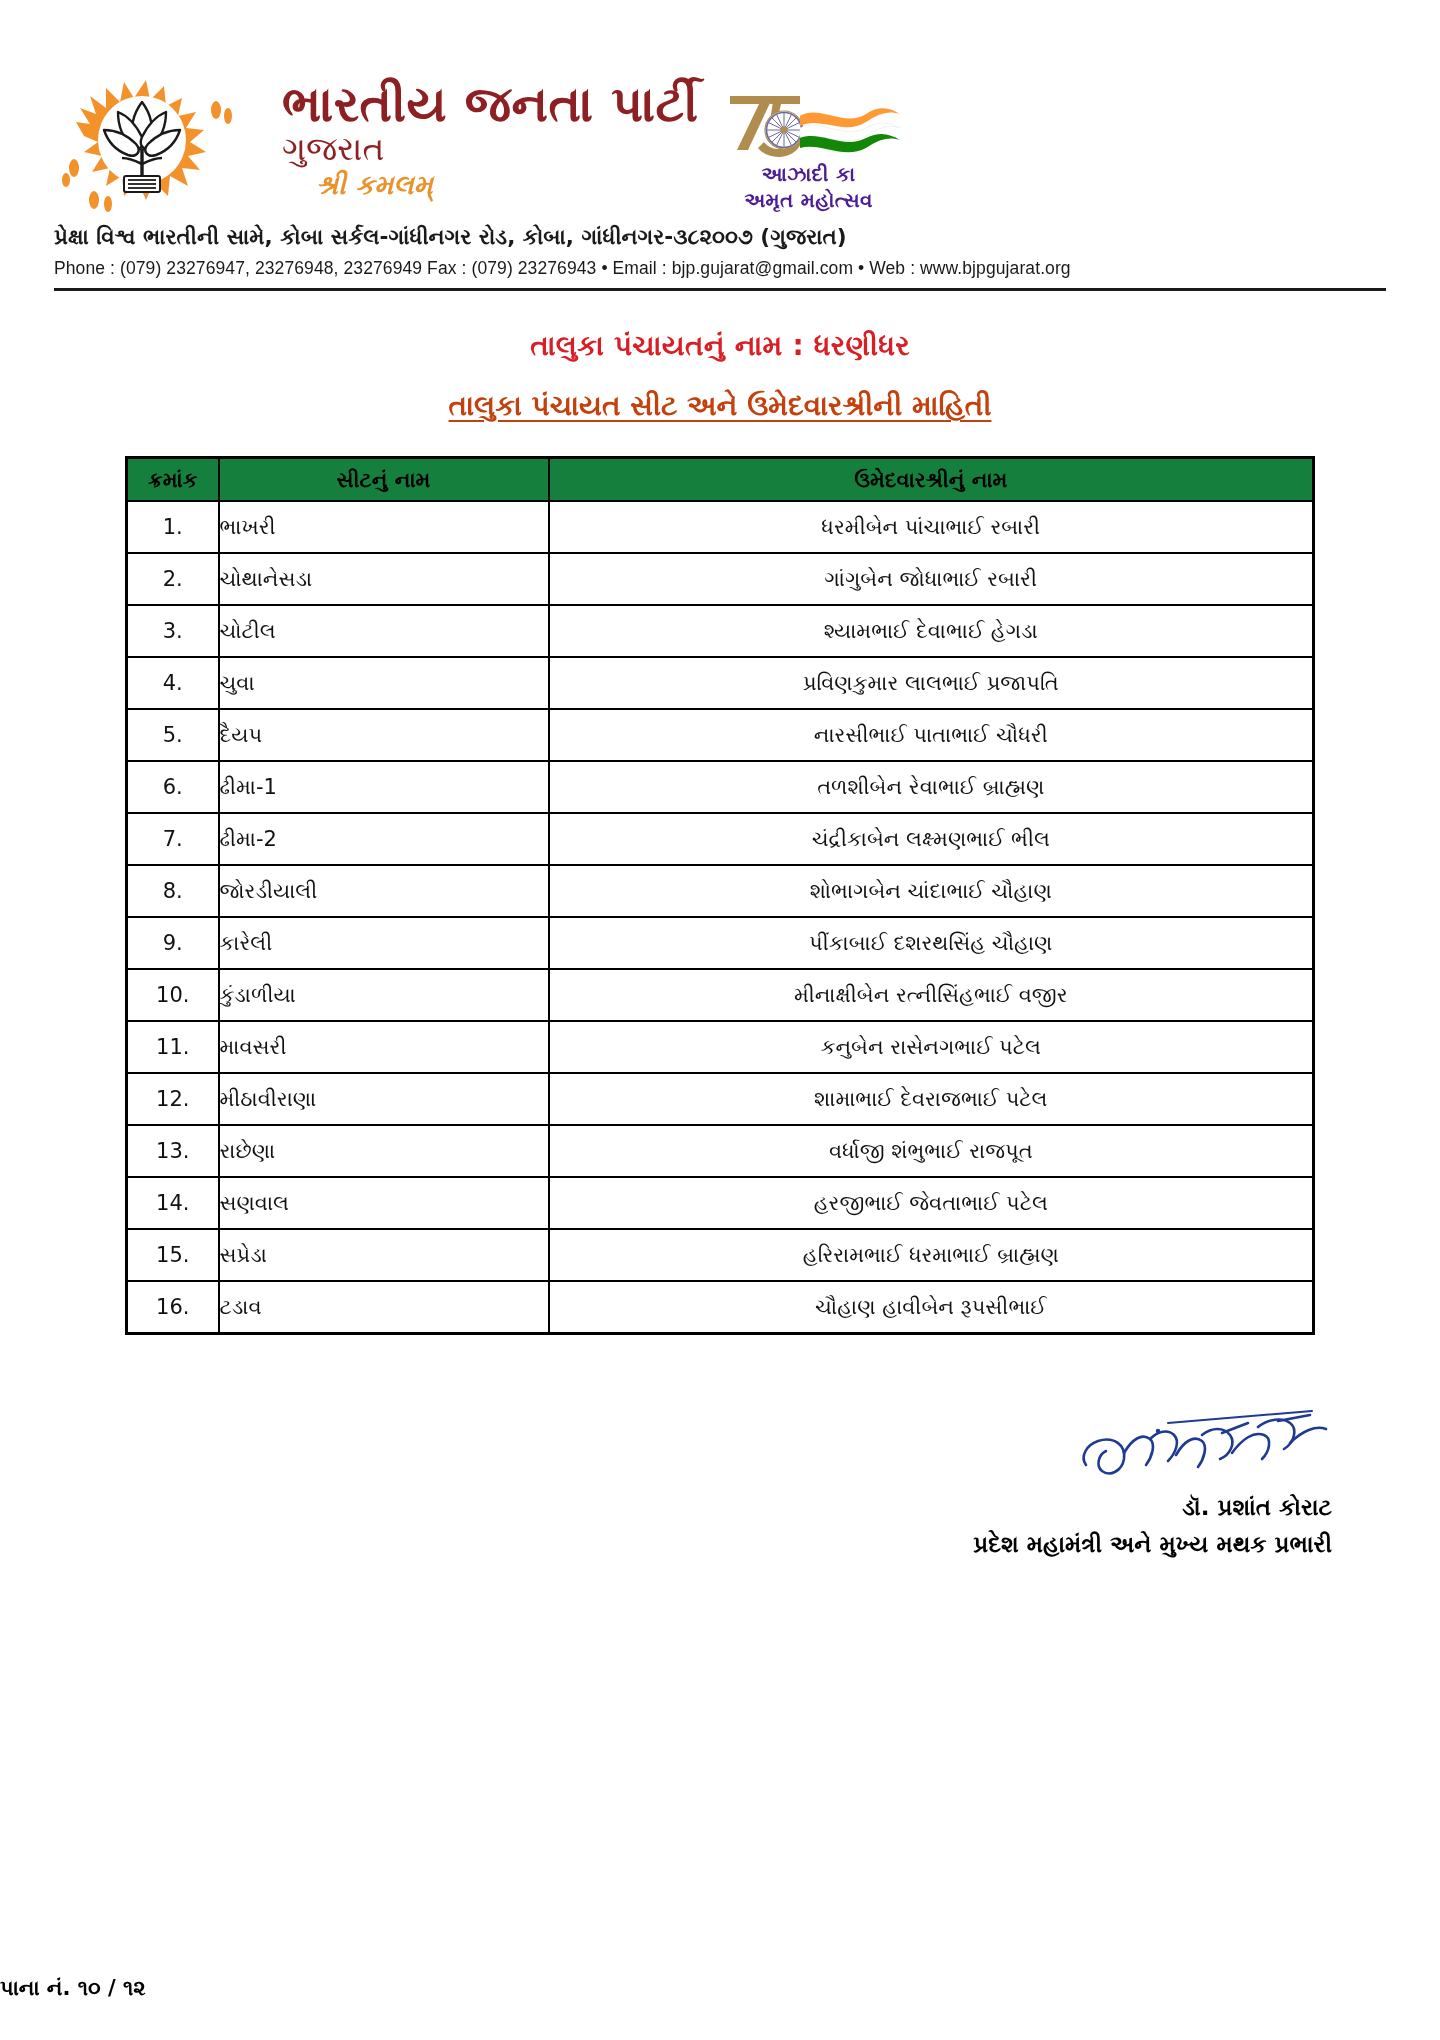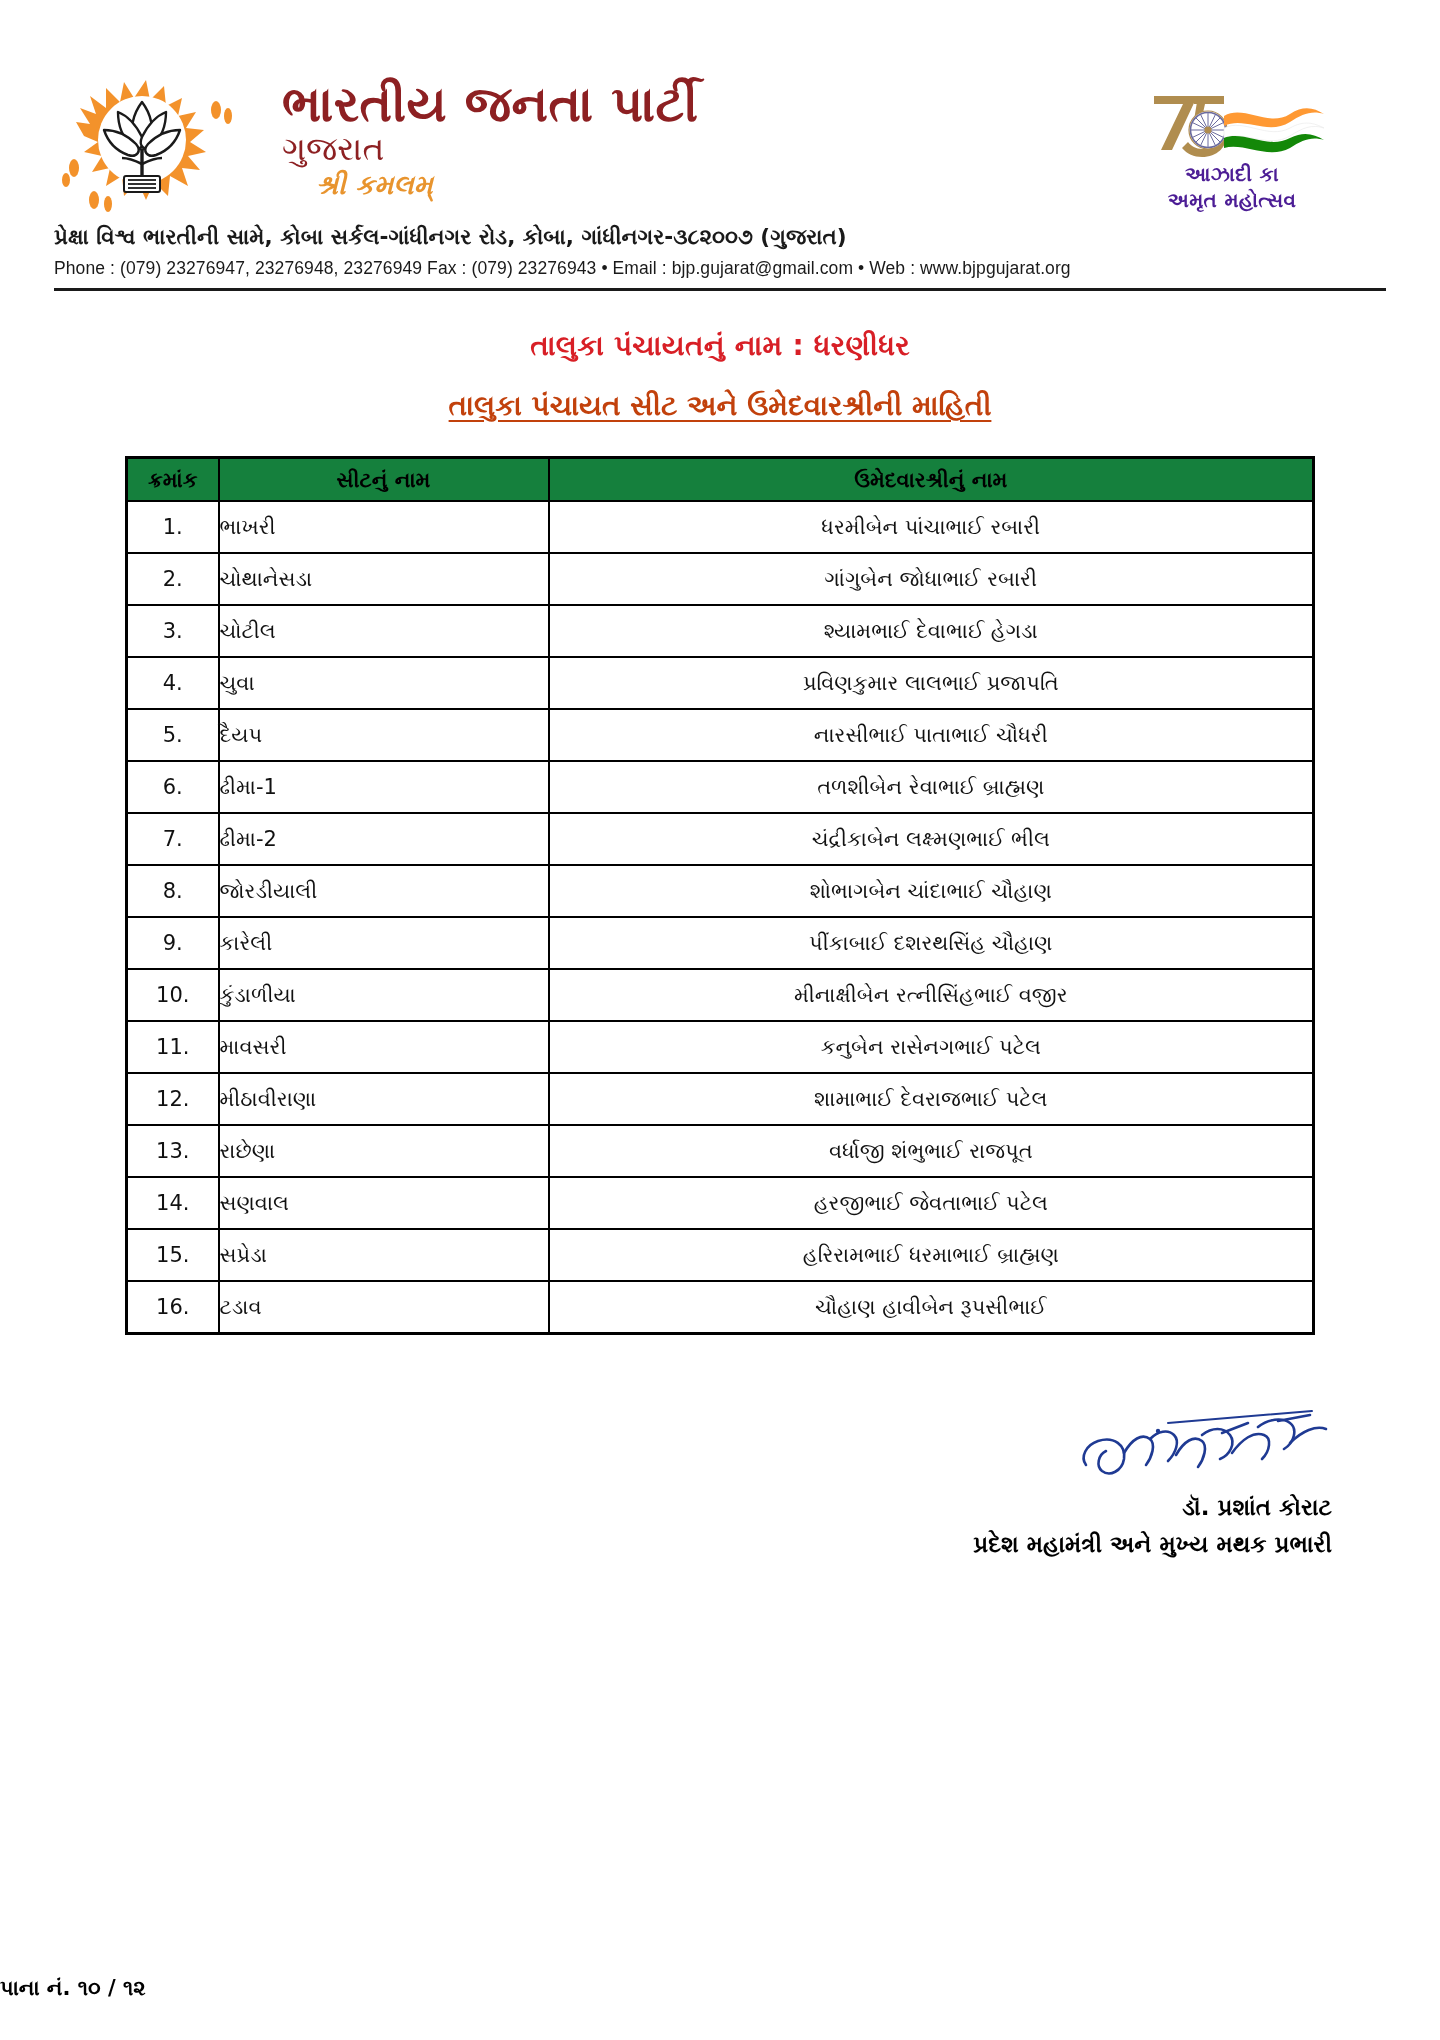--- a/index.html
+++ b/index.html
@@ -22,21 +22,20 @@
     position: relative;
     background: #fff;
   }
 
   
   .letterhead {
     position: relative;
     padding: 58px 54px 0 54px;
     display: flex;
     align-items: flex-start;
-    justify-content: space-between;
     min-height: 200px;
   }
   .brand-left {
     display: flex;
     align-items: flex-start;
     gap: 18px;
   }
   .bjp-logo {
     width: 210px;
     height: 160px;

